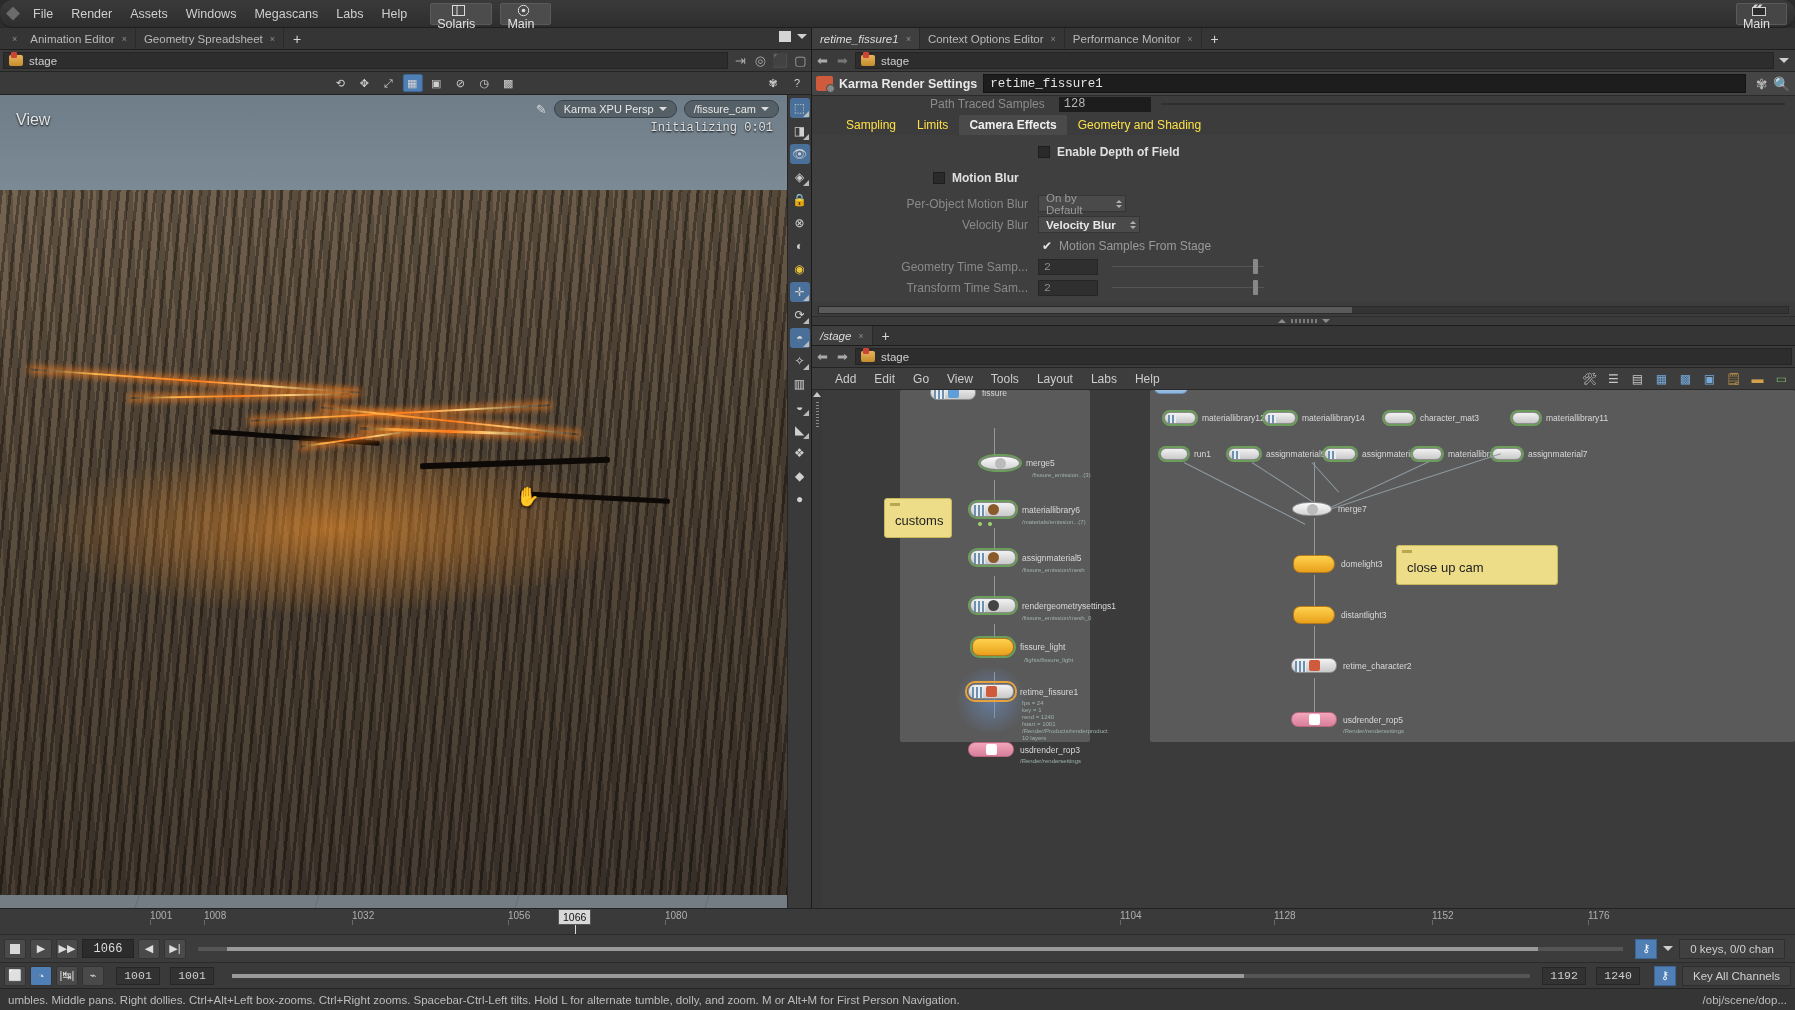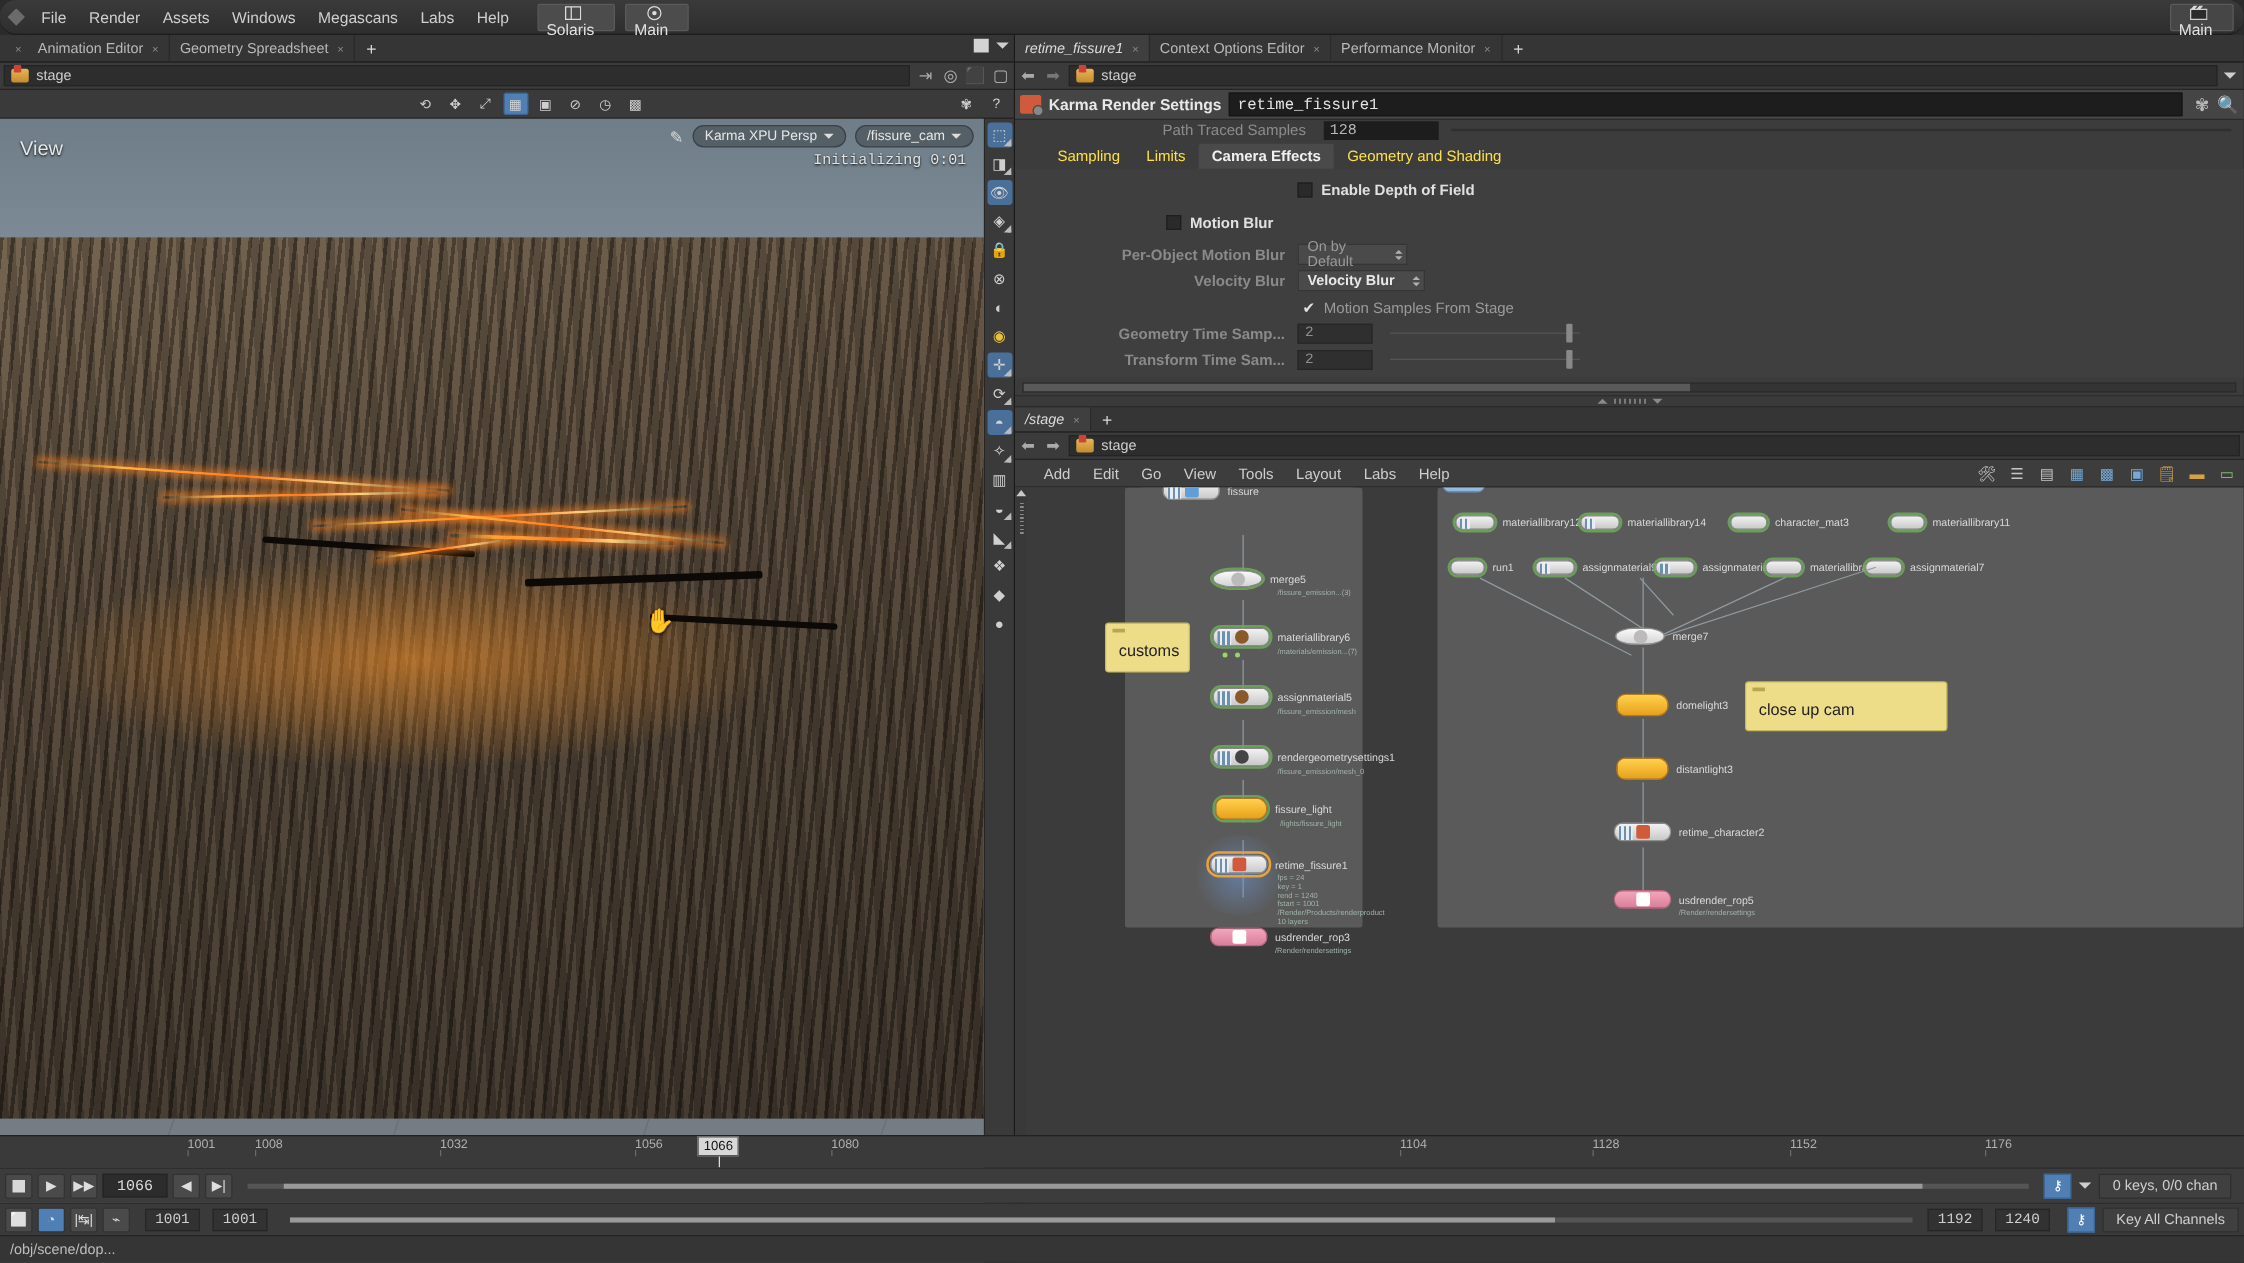--- a/index.html
+++ b/index.html
@@ -133,21 +133,21 @@
   .tabs1{ display:flex; padding:4px 22px 0 22px; gap:1px;}
   .t1{ padding:3px 11px; font-size:12.5px; color:#bdbdbd; background:#3c3c3c;
      border:1px solid transparent; border-bottom:none;}
   .t1.on{ color:#f0f0f0; font-weight:bold; background:#434343;}
   .tabs2{ display:flex; padding:3px 24px 0 24px; gap:1px;}
   .t2{ padding:3px 10px; font-size:12px; color:#fde047;}
   .t2.on{ color:#f0f0f0; font-weight:bold; background:#4a4a4a; border-radius:2px 2px 0 0;}
 
   .prows{ padding:6px 0 4px 0; background:#3f3f3f; }
   .prow{ display:flex; align-items:center; height:21px; padding-left:6px;}
-  .plabel{ width:220px; text-align:right; padding-right:10px; font-size:12px; color:#b3b3b3;font-weight:bold;}
+  .plabel{ width:220px; text-align:right; padding-right:10px; font-size:12px; color:#b3b3b3;}
   .plabel.dim{ color:#8a8a8a;}
   .cbx{ width:12px;height:12px;background:#2a2a2a;border:1px solid #1e1e1e;}
   .boldlbl{ font-weight:bold; color:#e0e0e0; font-size:12px; margin-left:7px;}
   .dimlbl{ color:#9a9a9a; font-size:12px; margin-left:7px;}
   .menufield{ height:17px; min-width:88px; background:#4a4a4a;border:1px solid #353535;
      display:flex;align-items:center;justify-content:space-between; padding:0 3px 0 7px;
      font-size:11.5px; color:#d6d6d6;}
   .menufield.dim{ color:#9a9a9a; }
   .menufield.bold{ font-weight:bold; color:#e8e8e8;}
   .sp2{ display:flex;flex-direction:column;align-items:center;margin-left:6px;}
@@ -599,21 +599,21 @@
         <div class="nwire" style="left:182px;top:282px;height:46px;"></div>
 
         <div class="node" style="left:118px;top:-5px;">
           <span class="nbody">
               <span class="stripes"></span>
               <span class="badge" style="background:#5f9ed6;"></span>
             </span>
           <span class="nlabel">fissure</span>
         </div>
 
-        <div class="node" style="left:158px;top:66px;">
+        <div class="node" style="left:168px;top:66px;">
           <span class="nbody merge green">
               <span class="badge" style="background:#bbb;border-radius:50%;"></span>
             </span>
           <span class="nlabel">merge5</span>
           <span class="nsub" style="left:52px;top:16px;">/fissure_emission...(3)</span>
         </div>
 
         <div class="node" style="left:158px;top:112px;">
           <span class="nbody green">
               <span class="stripes"></span>
@@ -836,15 +836,16 @@
       </div>
     <div class="rangefield">1192</div>
     <div class="rangefield" style="margin-left:6px;">1240</div>
     <div style="display:flex;align-items:center;gap:6px;padding-left:10px;">
       <span class="keyicon">⚷</span>
       <span class="keybox">Key All Channels</span>
     </div>
   </div>
 
   <div class="statusbar">
+    <span>umbles. Middle pans. Right dollies. Ctrl+Alt+Left box-zooms. Ctrl+Right zooms. Spacebar-Ctrl-Left tilts. Hold L for alternate tumble, dolly, and zoom. M or Alt+M for First Person Navigation.</span>
     <span>/obj/scene/dop...</span>
   </div>
 </div>
 
 </body></html>

